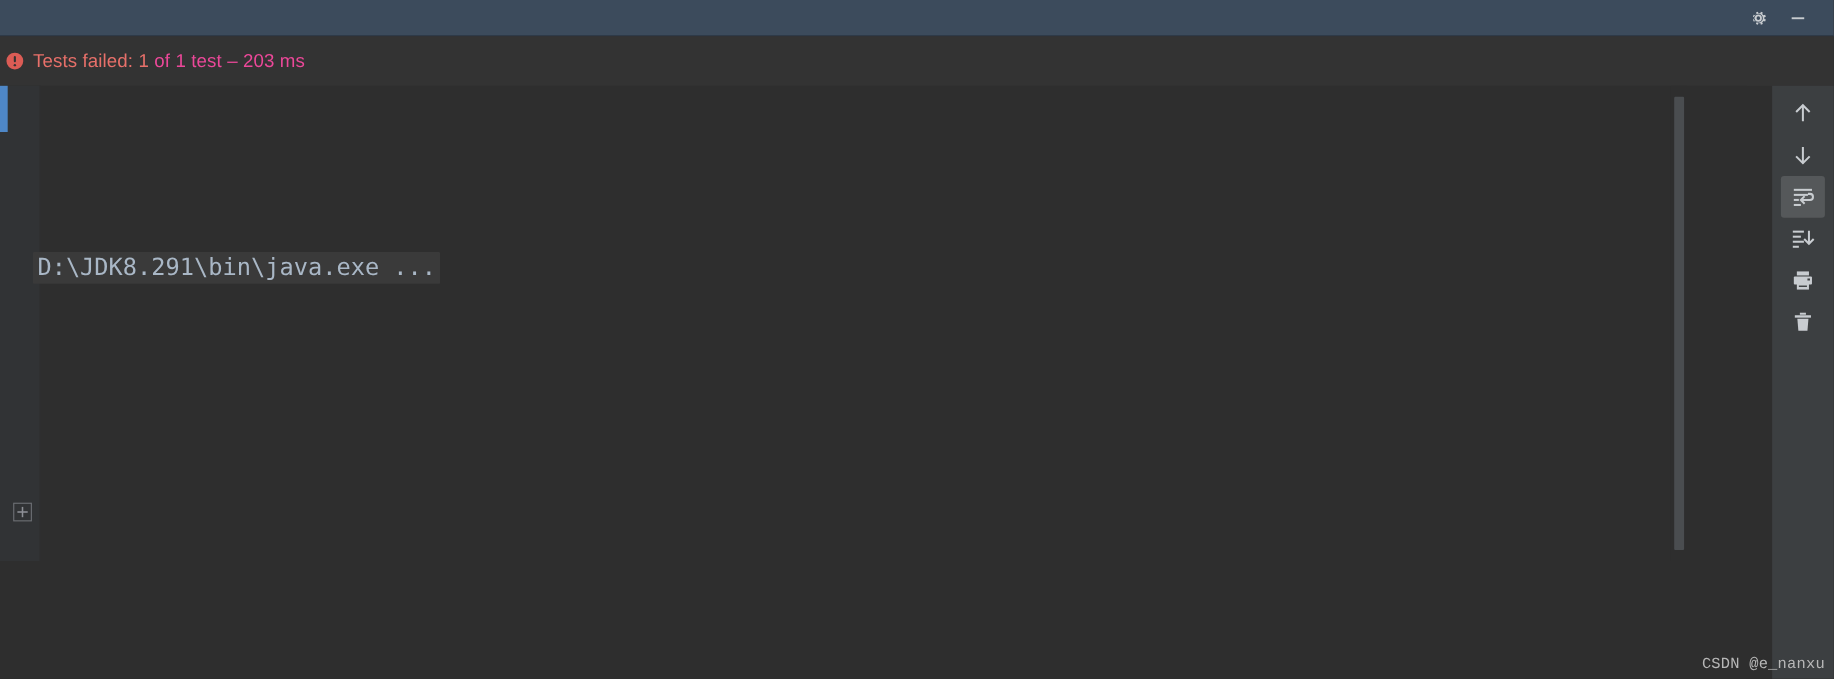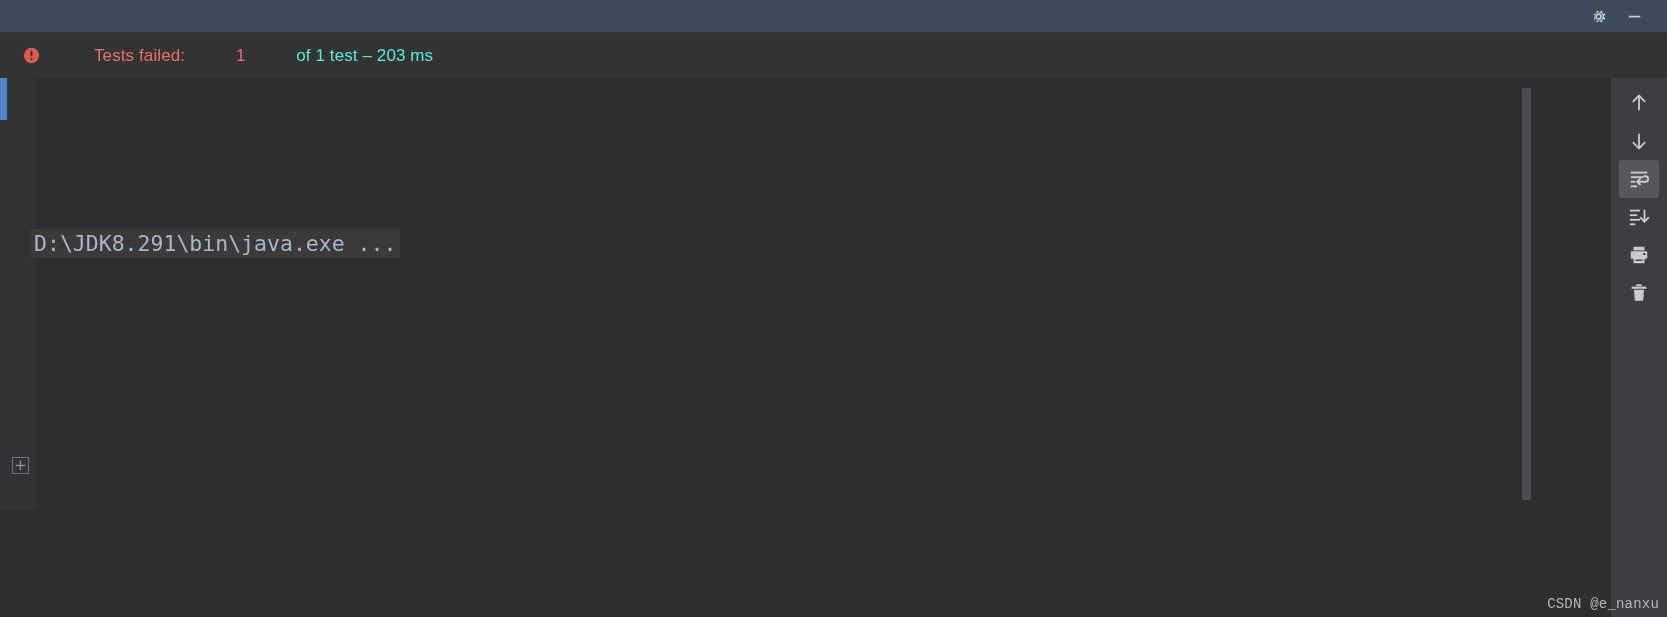--- a/index.html
+++ b/index.html
@@ -49,37 +49,36 @@
 
   
   .statusbar {
     position: absolute;
     left: 0; top: 33px;
     width: 1667px;
     height: 45px;
     background: #333333;
     display: flex;
     align-items: center;
-    padding-left: 23px;
+    padding-left: 5px;
     box-sizing: border-box;
-    gap: 46px;
   }
   .status-icon {
     width: 17px; height: 17px;
     margin-right: 8px;
     flex: 0 0 auto;
     display: block;
   }
   .status-text {
     font-size: 17px;
     letter-spacing: 0.1px;
     white-space: pre;
   }
   .st-fail { color: #e8706a; }
-  .st-dim  { color: #5eead4; }
+  .st-dim  { color: #ec4899; }
 
   
   .console-wrap {
     position: absolute;
     left: 0; top: 78px;
     width: 1588px;
     height: 539px;
     background: #2e2e2e;
   }
 

